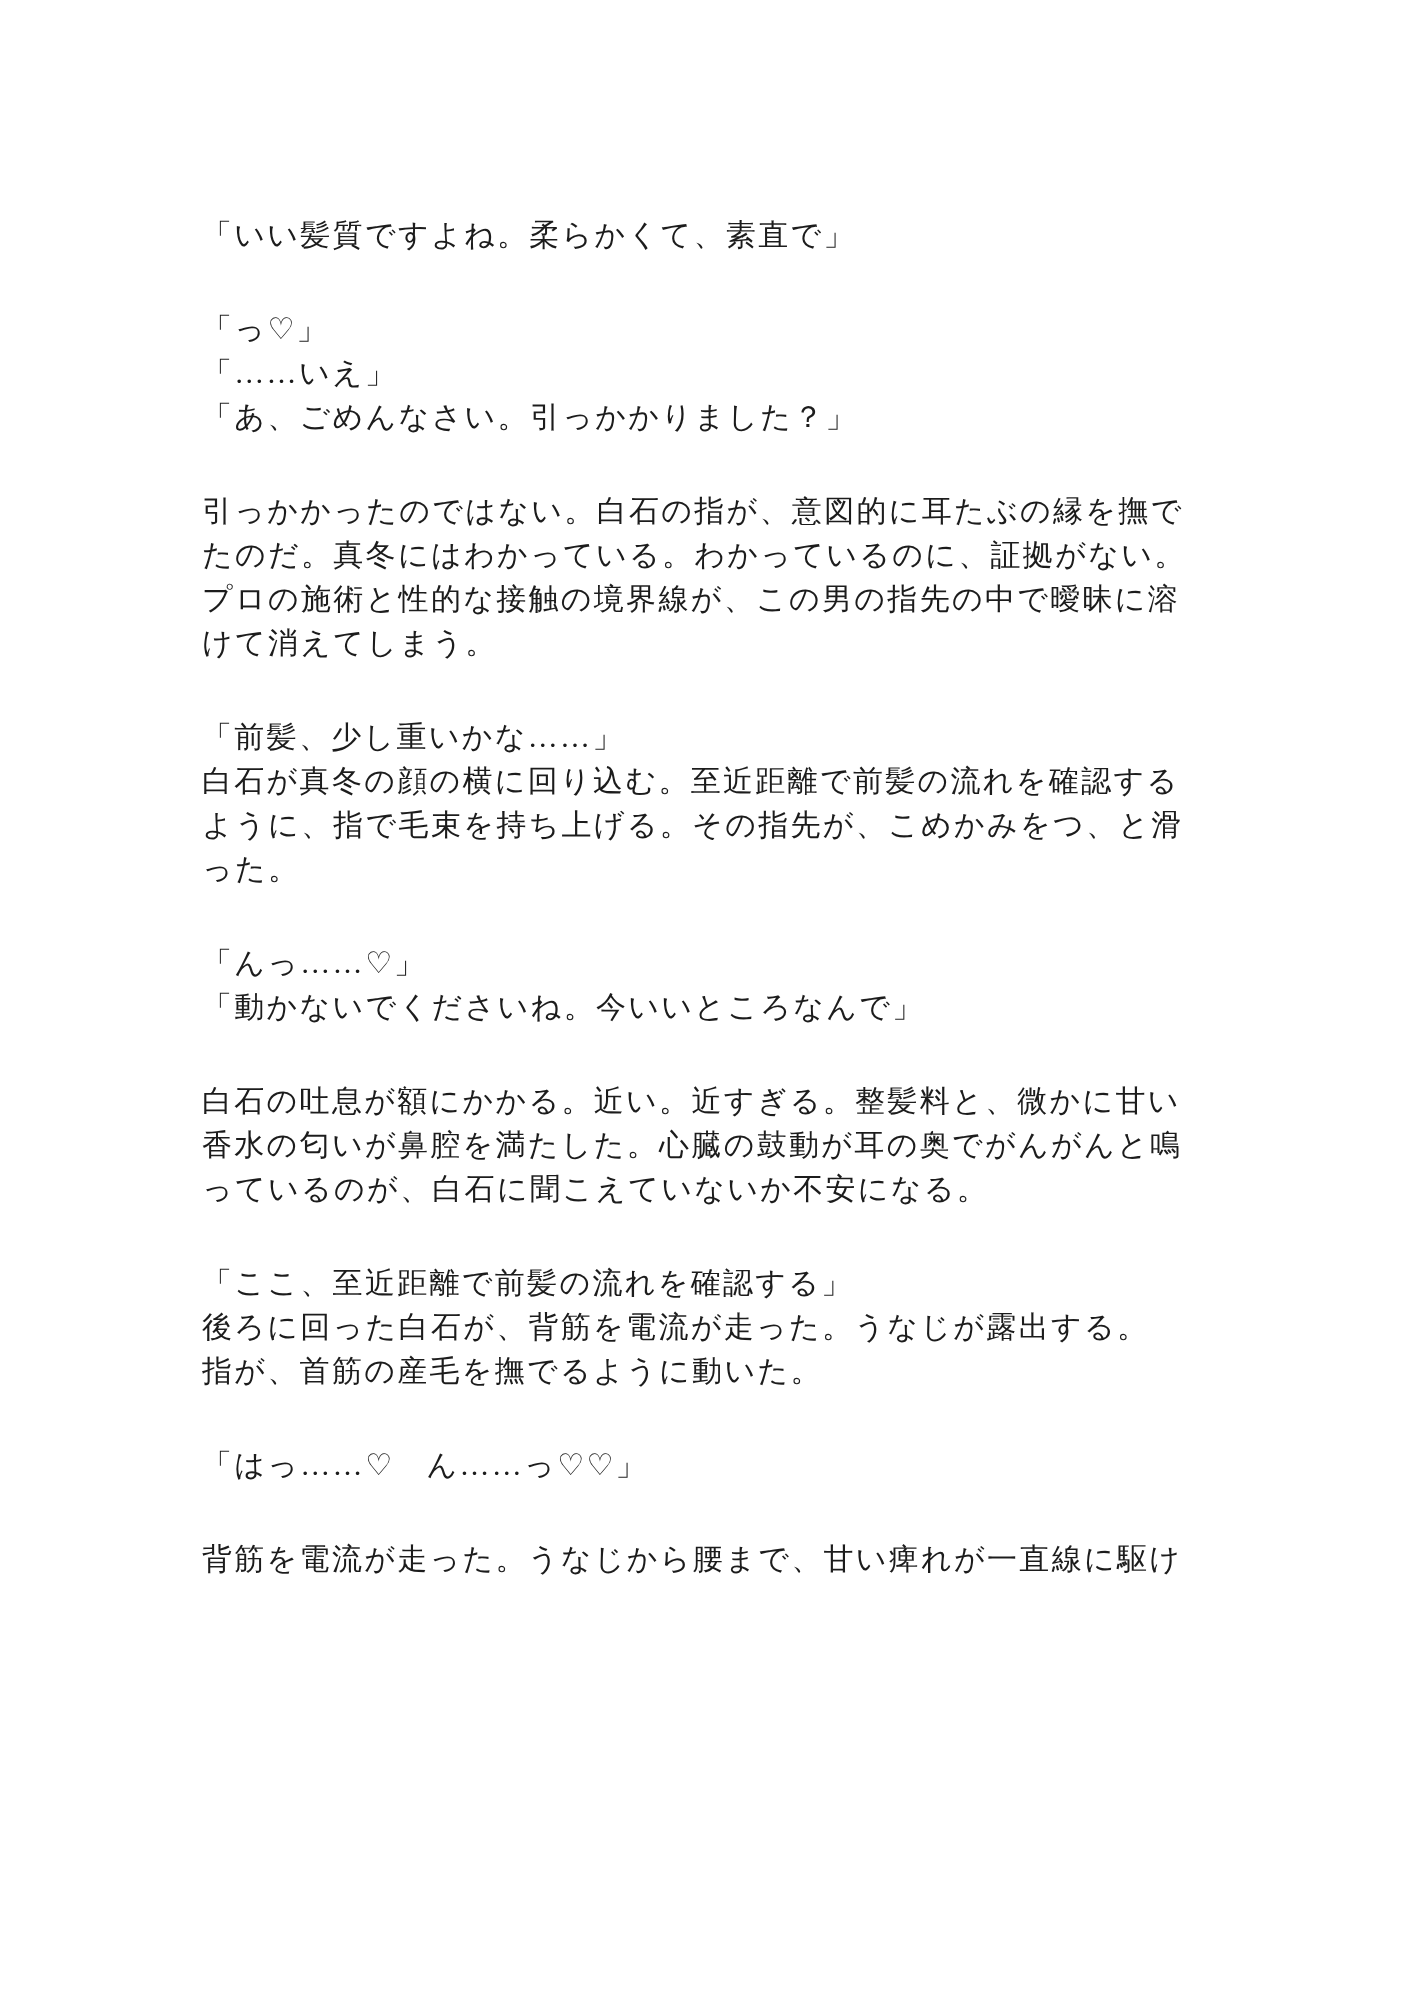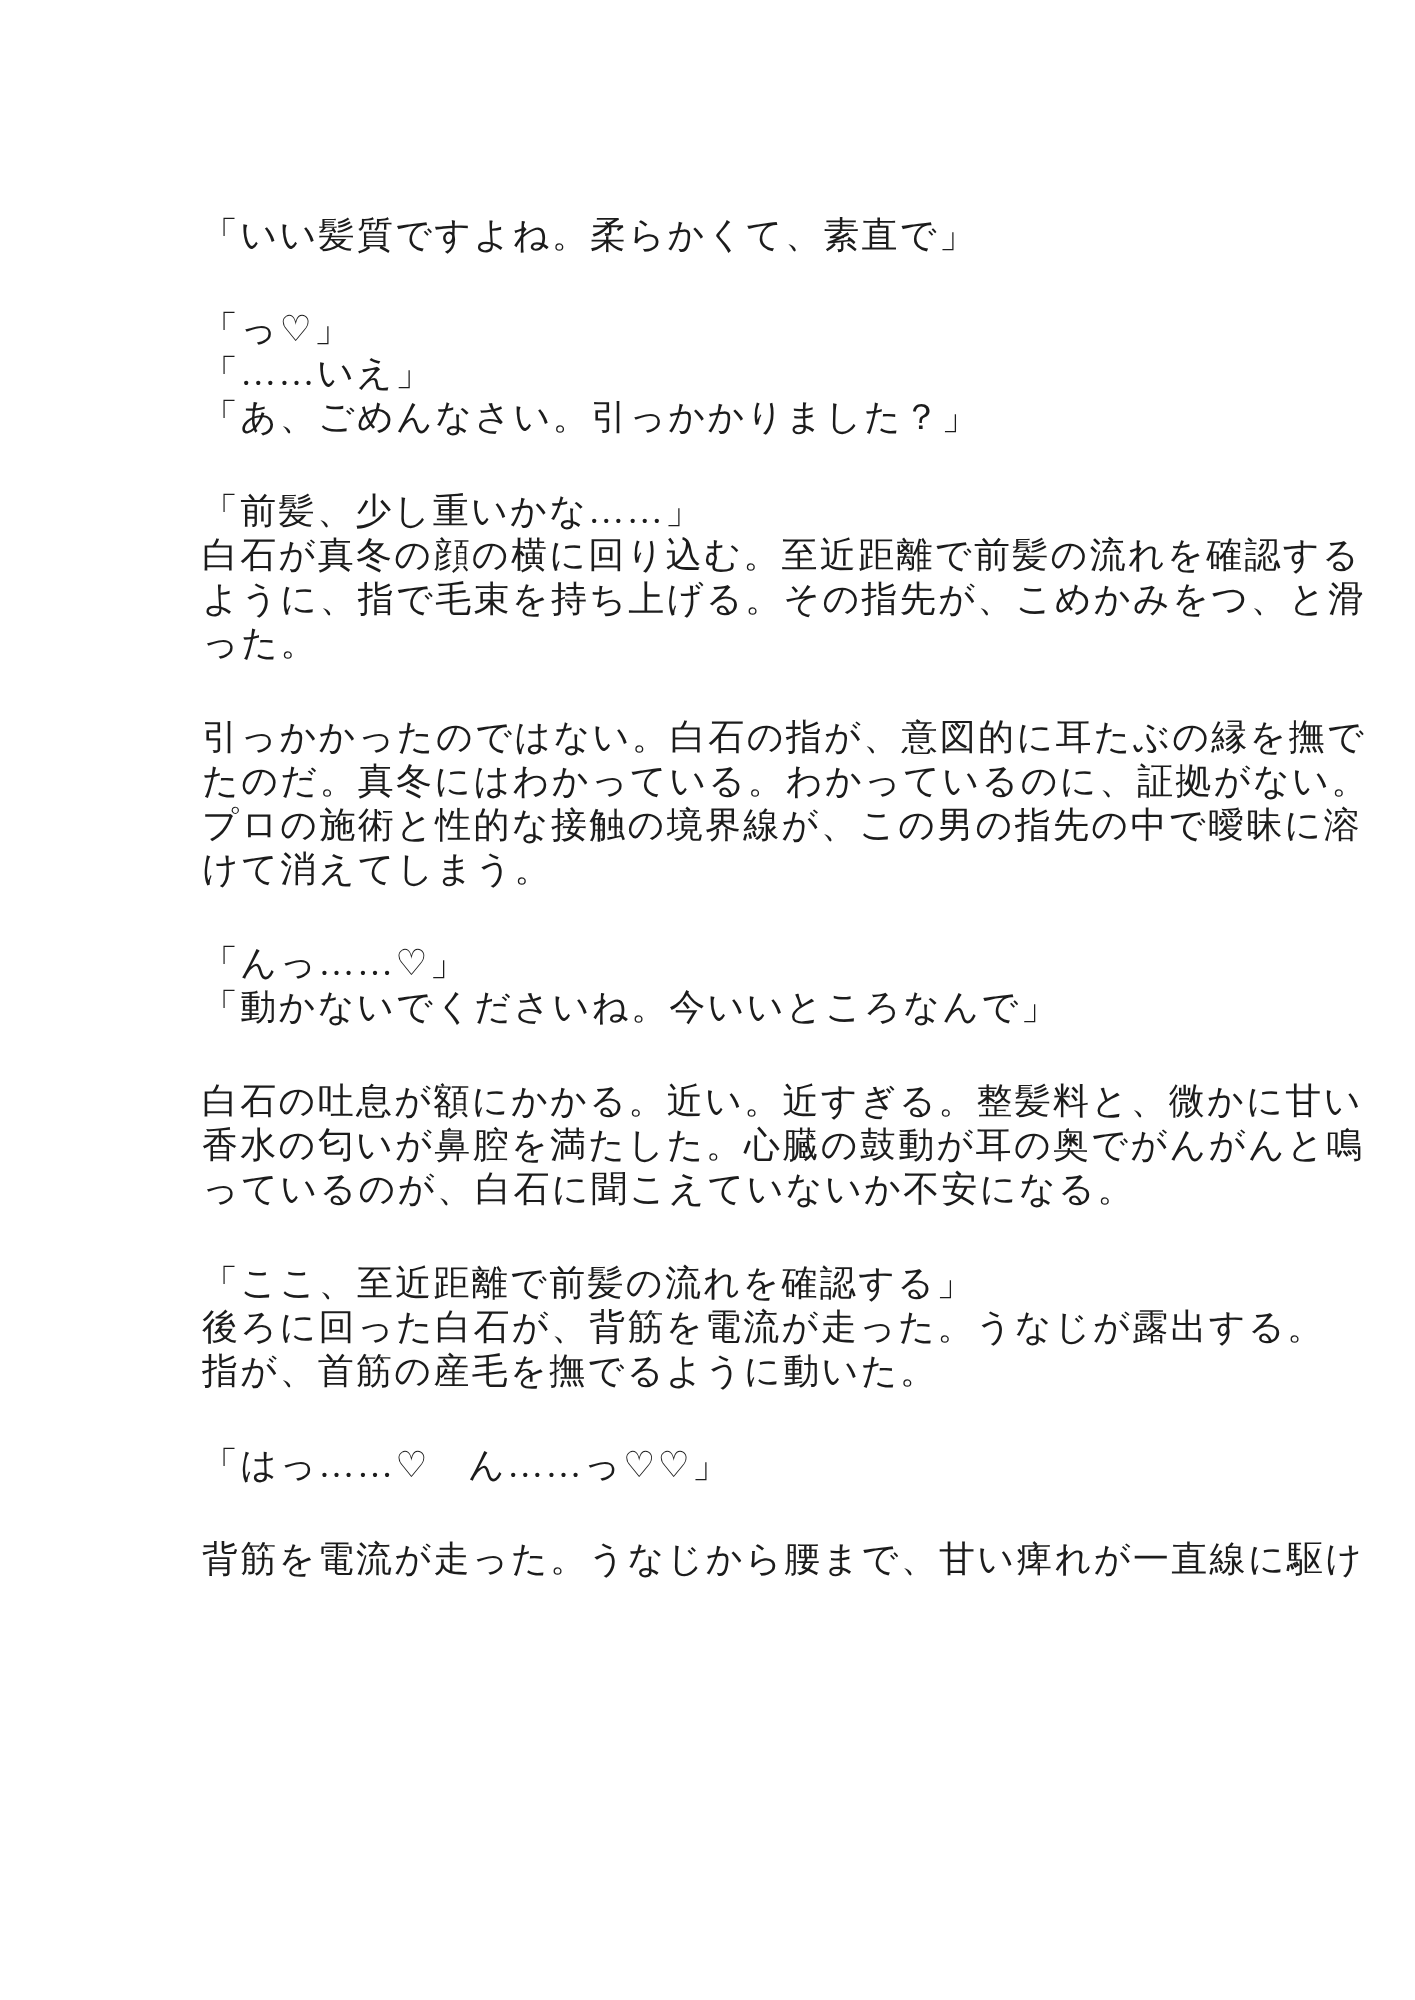--- a/index.html
+++ b/index.html
@@ -23,50 +23,50 @@
   }
   .block {
     margin: 0 0 50px 0;
   }
   .block:last-child {
     margin-bottom: 0;
   }
   .line {
     height: 44px;
     line-height: 44px;
-    font-size: 36px;
+    font-size: 30px;
     letter-spacing: 2.3px;
     white-space: nowrap;
     font-weight: 400;
   }
 </style>
 </head>
 <body style="background: rgb(255, 255, 255); color: rgb(28, 28, 28);">
 
 <div class="page">
   <div id="text-body">
       <div class="block">
         <div class="line">「いい髪質ですよね。柔らかくて、素直で」</div>
       </div>
       <div class="block">
         <div class="line">「っ♡」</div>
         <div class="line">「……いえ」</div>
         <div class="line">「あ、ごめんなさい。引っかかりました？」</div>
       </div>
       <div class="block">
+        <div class="line">引っかかったのではない。白石の指が、意図的に耳たぶの縁を撫で</div>
+        <div class="line">たのだ。真冬にはわかっている。わかっているのに、証拠がない。</div>
+        <div class="line">プロの施術と性的な接触の境界線が、この男の指先の中で曖昧に溶</div>
+        <div class="line">けて消えてしまう。</div>
+      </div>
+      <div class="block">
         <div class="line">「前髪、少し重いかな……」</div>
         <div class="line">白石が真冬の顔の横に回り込む。至近距離で前髪の流れを確認する</div>
         <div class="line">ように、指で毛束を持ち上げる。その指先が、こめかみをつ、と滑</div>
         <div class="line">った。</div>
-      </div>
-      <div class="block">
-        <div class="line">引っかかったのではない。白石の指が、意図的に耳たぶの縁を撫で</div>
-        <div class="line">たのだ。真冬にはわかっている。わかっているのに、証拠がない。</div>
-        <div class="line">プロの施術と性的な接触の境界線が、この男の指先の中で曖昧に溶</div>
-        <div class="line">けて消えてしまう。</div>
       </div>
       <div class="block">
         <div class="line">「んっ……♡」</div>
         <div class="line">「動かないでくださいね。今いいところなんで」</div>
       </div>
       <div class="block">
         <div class="line">白石の吐息が額にかかる。近い。近すぎる。整髪料と、微かに甘い</div>
         <div class="line">香水の匂いが鼻腔を満たした。心臓の鼓動が耳の奥でがんがんと鳴</div>
         <div class="line">っているのが、白石に聞こえていないか不安になる。</div>
       </div>

